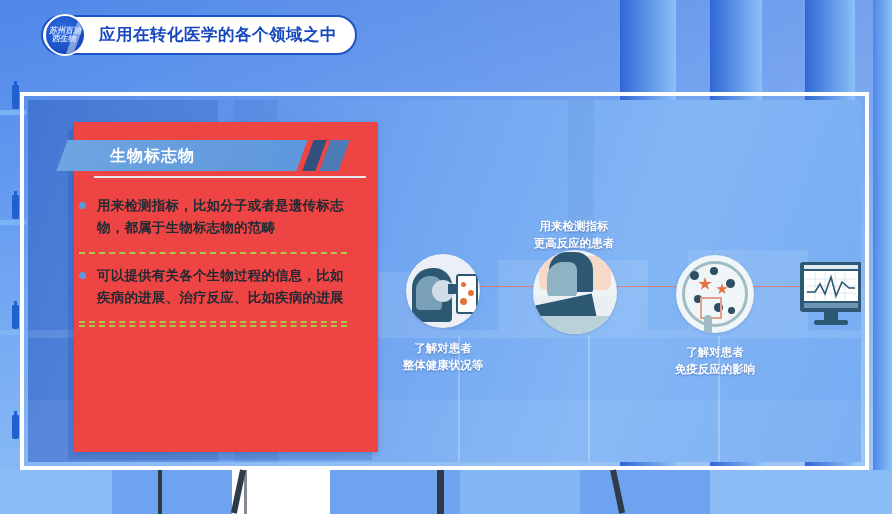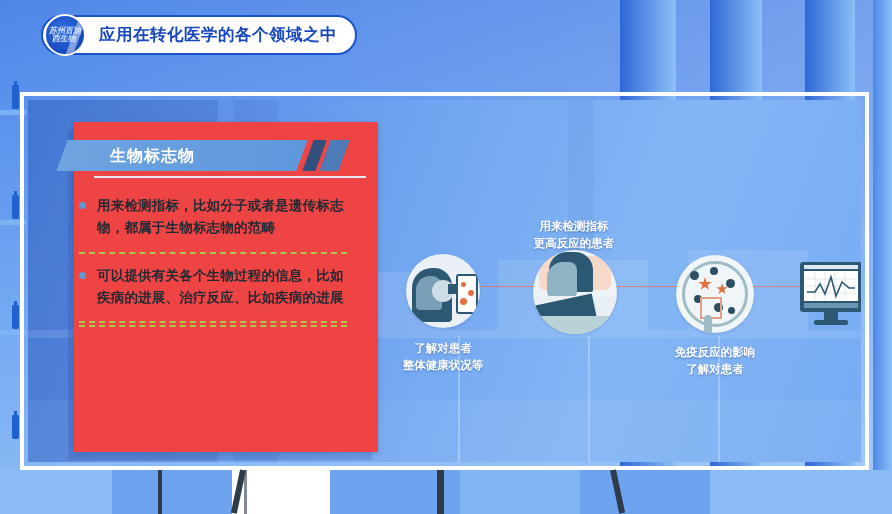--- a/index.html
+++ b/index.html
@@ -188,22 +188,22 @@
 
       <div class="cap" style="left:356px;top:240px;width:118px;">
         <div>了解对患者</div>
         <div>整体健康状况等</div>
       </div>
       <div class="cap" style="left:476px;top:118px;width:140px;">
         <div>用来检测指标</div>
         <div>更高反应的患者</div>
       </div>
       <div class="cap" style="left:612px;top:244px;width:150px;">
+        <div>了解对患者</div>
         <div>免疫反应的影响</div>
-        <div>了解对患者</div>
       </div>
 
     </div>
   </div>
 
   <div class="card-shadow"></div>
   <div class="card">
     <div class="banner"></div>
     <div class="chev a"></div>
     <div class="chev b"></div>

